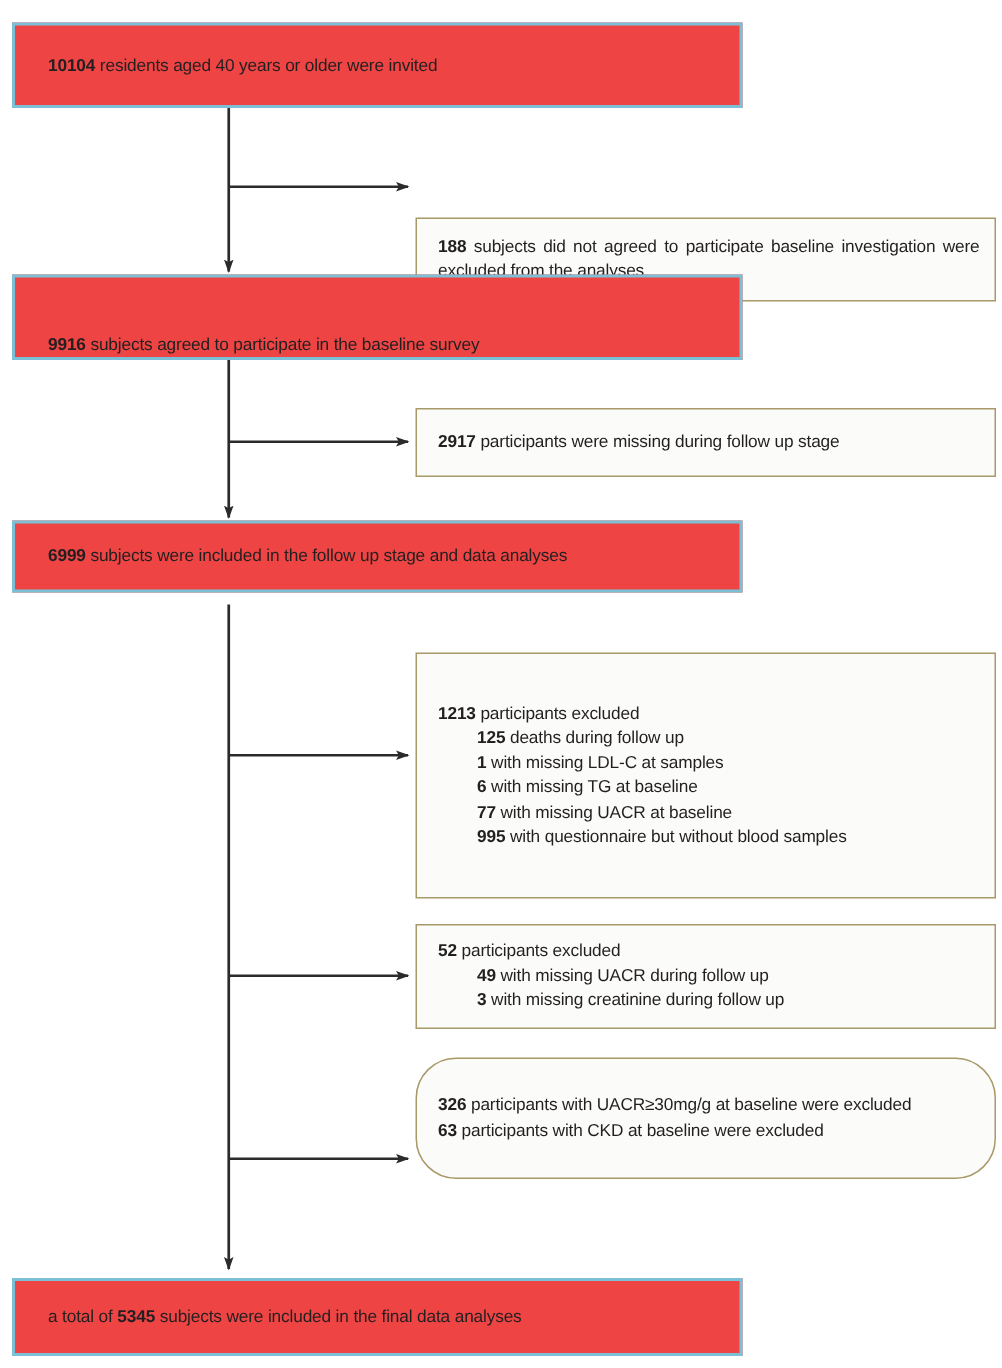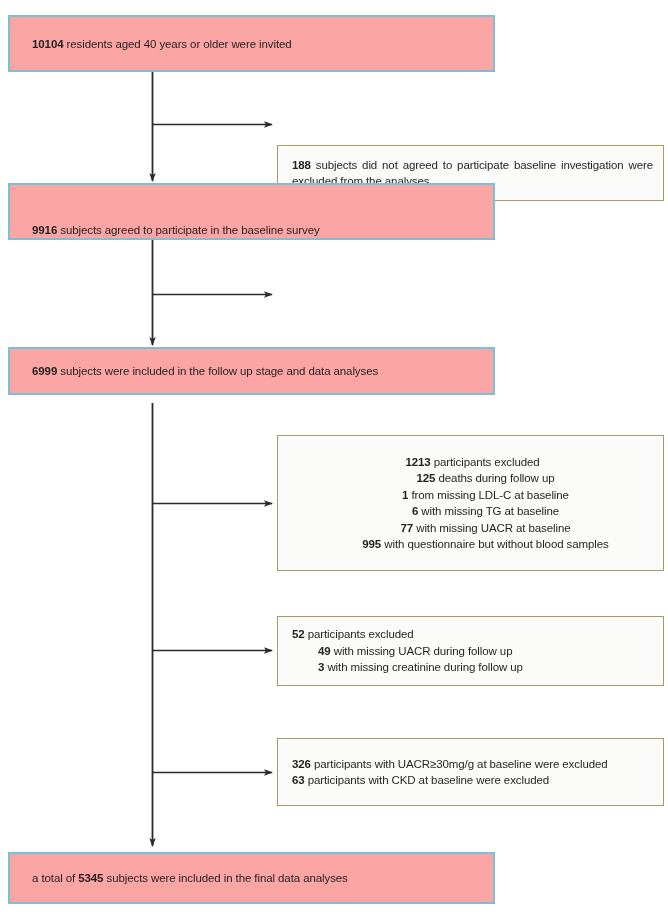--- a/index.html
+++ b/index.html
@@ -36,21 +36,21 @@
   .node {
     position: absolute;
     box-sizing: border-box;
     background: #fdfdfc;
     display: flex;
     align-items: center;
   }
 
   .node-primary {
     border: 2px solid #7cc0d8;
-    background: #fca5a5;
+    background: #ef4444;
   }
 
   .node-exclusion {
     border: 1px solid #a89968;
     background: #fbfbf9;
   }
 
   .node-text {
     font-size: 11.5px;
     line-height: 16px;
@@ -135,38 +135,43 @@
       <span class="num">188</span><span> subjects did not agreed to participate baseline investigation were excluded from the analyses</span>
     </div>
   </div>
 
   <div class="node node-primary" style="left:8px; top:183px; width:487px; height:57px;align-items:flex-end;">
     <div class="node-text">
       <span class="num">9916</span><span> subjects agreed to participate in the baseline survey</span>
     </div>
   </div>
 
+  <div class="node node-exclusion" style="left:277px; top:272px; width:387px; height:46px;">
+    <div class="node-text">
+      <span class="num">2917</span><span> participants were missing during follow up stage</span>
+    </div>
+  </div>
 
   <div class="node node-primary" style="left:8px; top:347px; width:487px; height:48px;">
     <div class="node-text">
       <span class="num">6999</span><span> subjects were included in the follow up stage and data analyses</span>
     </div>
   </div>
 
-  <div class="node node-exclusion" style="left:277px; top:435px; width:387px; height:136px;text-align:center;">
+  <div class="node node-exclusion" style="left:277px; top:435px; width:387px; height:164px;">
     <div class="node-text">
       <ul class="excl-list">
         <li class="excl-head">
           <span class="num">1213</span><span> participants excluded</span>
         </li>
         <li>
           <span class="num">125</span><span> deaths during follow up</span>
         </li>
         <li>
-          <span class="num">1</span><span> from missing LDL-C at baseline</span>
+          <span class="num">1</span><span> with missing LDL-C at samples</span>
         </li>
         <li>
           <span class="num">6</span><span> with missing TG at baseline</span>
         </li>
         <li>
           <span class="num">77</span><span> with missing UACR at baseline</span>
         </li>
         <li>
           <span class="num">995</span><span> with questionnaire but without  blood samples</span>
         </li>
@@ -183,21 +188,21 @@
         <li>
           <span class="num">49</span><span> with missing UACR during follow up</span>
         </li>
         <li>
           <span class="num">3</span><span> with missing creatinine during follow up</span>
         </li>
       </ul>
     </div>
   </div>
 
-  <div class="node node-exclusion" style="left:277px; top:738px; width:387px; height:68px;">
+  <div class="node node-exclusion" style="left:277px; top:705px; width:387px; height:81px;border-radius:27px;">
     <div class="node-text">
       <ul class="excl-list excl-flat">
         <li>
           <span class="num">326</span><span> participants with UACR≥30mg/g at baseline were excluded</span>
         </li>
         <li>
           <span class="num">63</span><span> participants with CKD at baseline were excluded</span>
         </li>
       </ul>
     </div>

